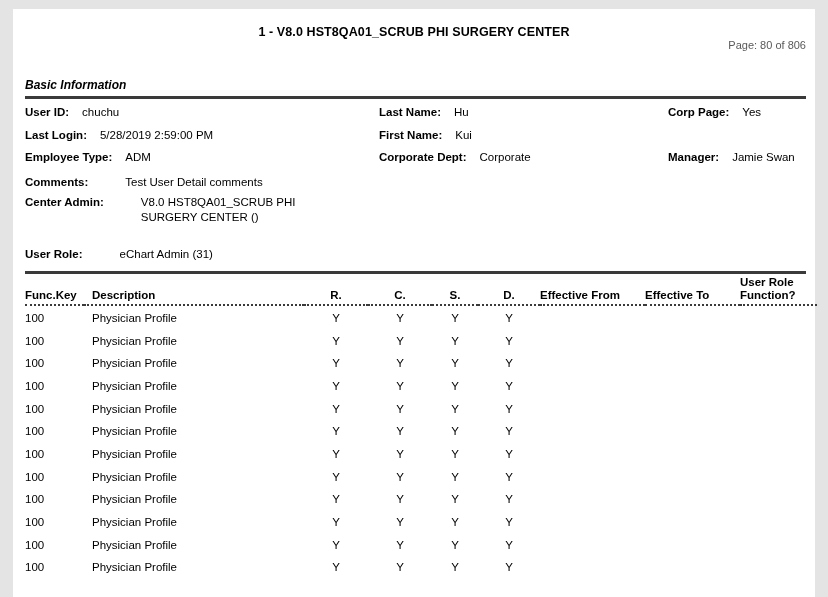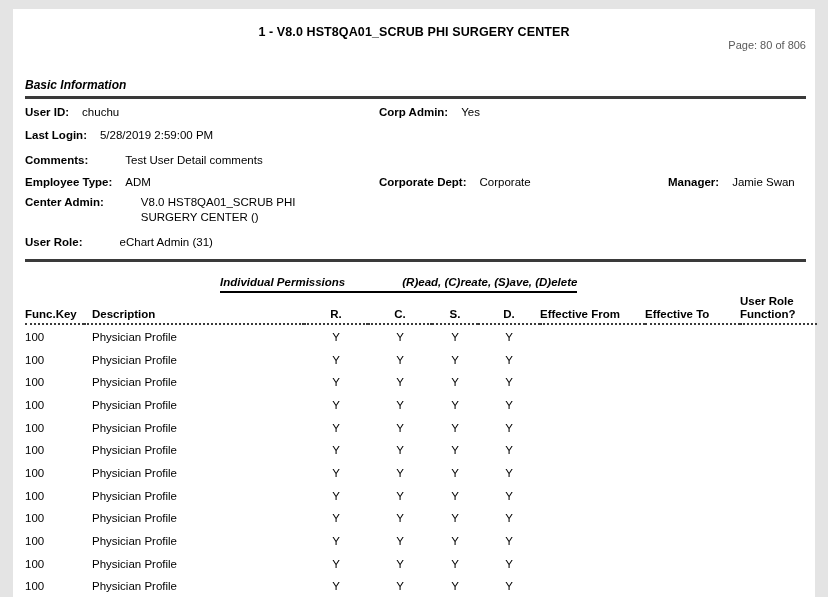--- a/index.html
+++ b/index.html
@@ -64,21 +64,21 @@
   .lbl { font-weight: bold; }
   .val { margin-left: 13px; }
   .val-wrap {
     display: inline-block;
     width: 180px;
     vertical-align: top;
     line-height: 15px;
   }
   .row-comments { margin-top: 11px; }
   .row-center-admin { margin-top: 6px; }
-  .row-user-role { margin-top: 10px; }
+  .row-user-role { margin-top: 22px; }
   .rule-2 { margin-top: 10px; }
   .perm-title-row {
     display: flex;
     gap: 57px;
     margin-left: 207px;
     margin-top: 14px;
     width: -moz-fit-content;
     width: fit-content;
     padding-bottom: 2px;
     border-bottom: 2px solid #000;
@@ -133,66 +133,68 @@
     <div class="page-indicator">Page: 80 of 806</div>
 
     <div class="section-heading">Basic Information</div>
     <div class="heavy-rule"></div>
 
     <div class="info-block">
       <div class="info-row first">
         <div class="cell-1">
           <span class="lbl">User ID:</span><span class="val">chuchu</span>
         </div>
+        <div class="cell-2">
+          <span class="lbl">Last Name:</span><span class="val">Hu</span>
+        </div>
         <div class="cell-3">
-          <span class="lbl">Corp Admin:</span><span class="val">Yes</span>
+          <span class="lbl">Corp Page:</span><span class="val">Yes</span>
         </div>
       </div>
 
       <div class="info-row">
         <div class="cell-1">
           <span class="lbl">Last Login:</span><span class="val">5/28/2019 2:59:00 PM</span>
         </div>
+        <div class="cell-2">
+          <span class="lbl">First Name:</span><span class="val">Kui</span>
+        </div>
         <div class="cell-3"></div>
+      </div>
+
+      <div class="info-row">
+        <div class="cell-1">
+          <span class="lbl">Employee Type:</span><span class="val">ADM</span>
+        </div>
+        <div class="cell-2">
+          <span class="lbl">Corporate Dept:</span><span class="val">Corporate</span>
+        </div>
+        <div class="cell-3">
+          <span class="lbl">Manager:</span><span class="val">Jamie Swan</span>
+        </div>
       </div>
 
       <div class="info-row row-comments">
         <span class="lbl">Comments:</span>
           <span class="val">Test User Detail comments</span>
       </div>
 
-      <div class="info-row">
-        <div class="cell-1">
-          <span class="lbl">Employee Type:</span><span class="val">ADM</span>
-        </div>
-        <div class="cell-2">
-          <span class="lbl">Corporate Dept:</span><span class="val">Corporate</span>
-        </div>
-        <div class="cell-3">
-          <span class="lbl">Manager:</span><span class="val">Jamie Swan</span>
-        </div>
-      </div>
-
       <div class="info-row row-center-admin">
         <span class="lbl">Center Admin:</span>
           <span class="val val-wrap">V8.0 HST8QA01_SCRUB PHI SURGERY CENTER ()</span>
       </div>
 
       <div class="info-row row-user-role">
         <span class="lbl">User Role:</span>
           <span class="val">eChart Admin (31)</span>
       </div>
     </div>
 
     <div class="heavy-rule rule-2"></div>
 
-    <div class="perm-title-row">
-      <span>Individual Permissions</span>
-      <span>(R)ead, (C)reate, (S)ave, (D)elete</span>
-    </div>
 
     <table class="perm-table">
       <colgroup>
         <col class="c-func">
           <col class="c-desc">
           <col class="c-r">
           <col class="c-c">
         <col class="c-s">
           <col class="c-d">
           <col class="c-efrom">

